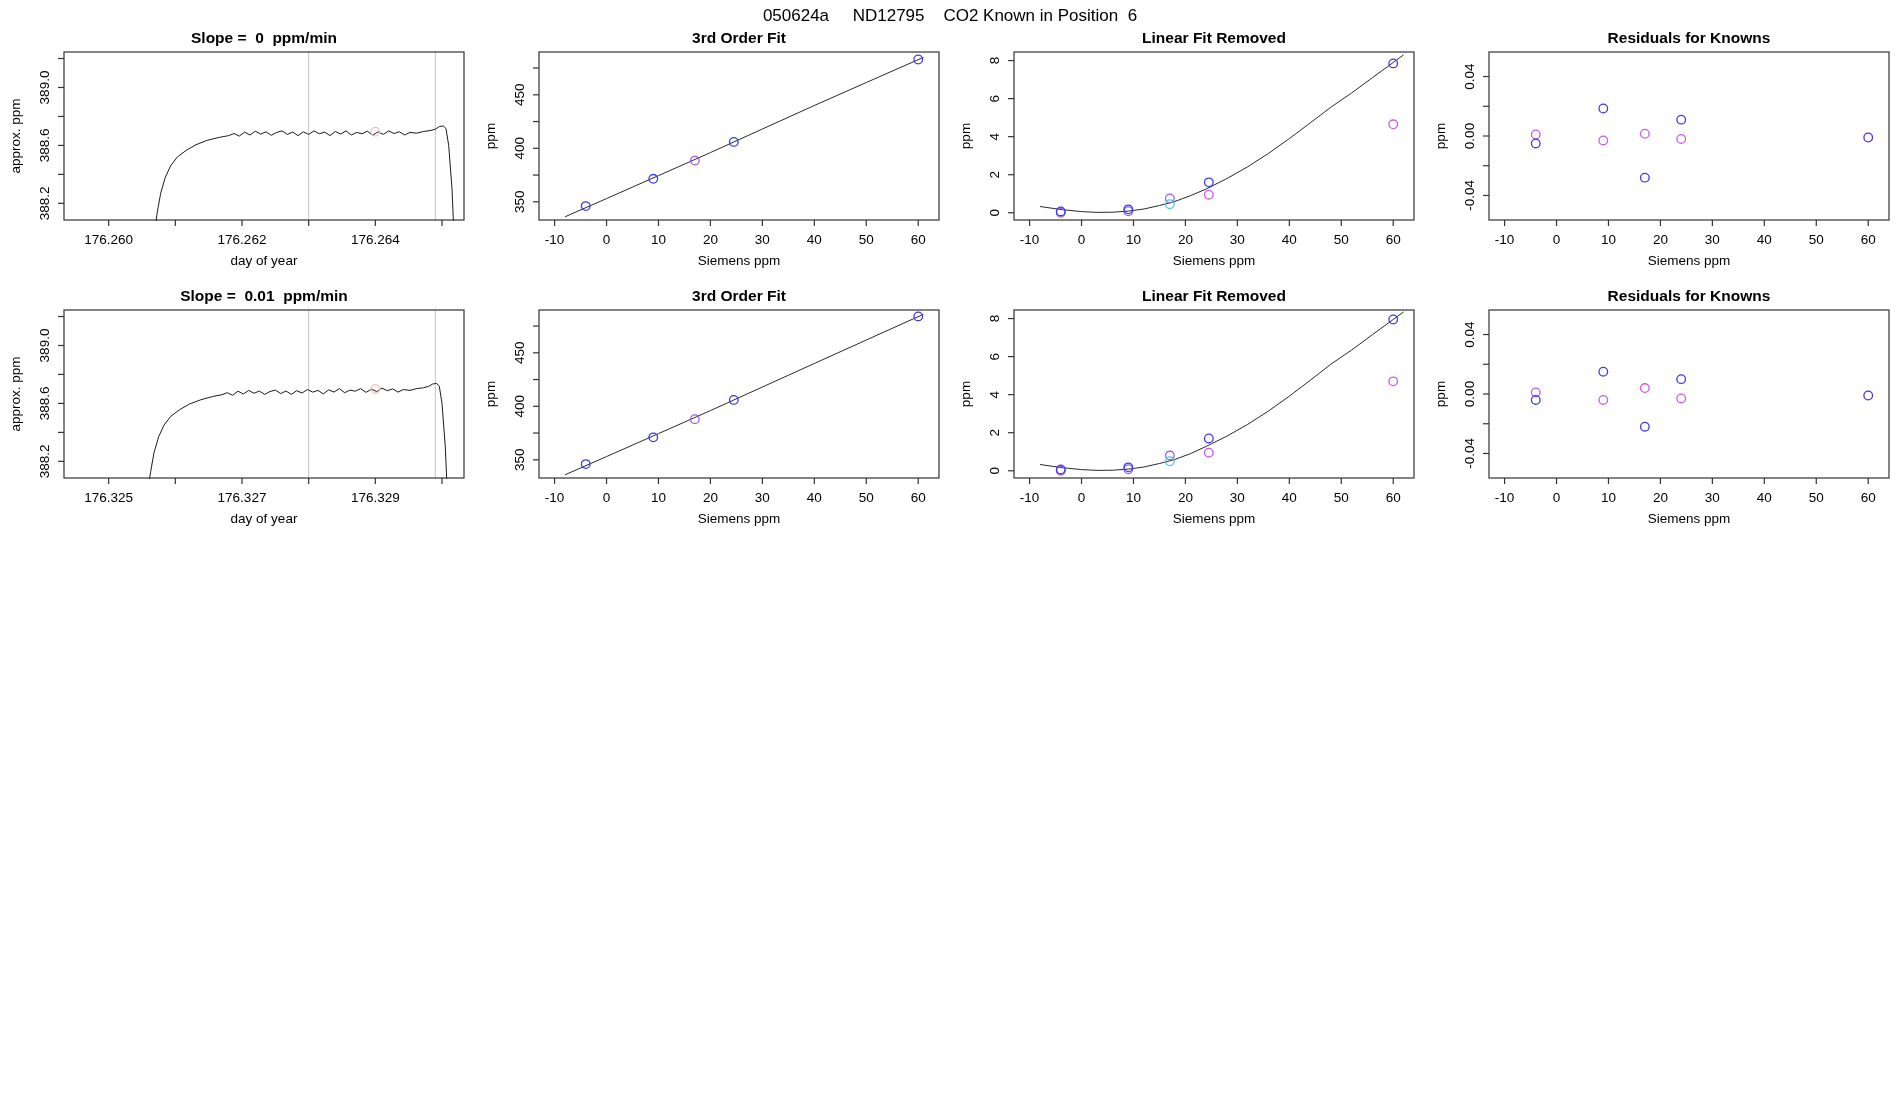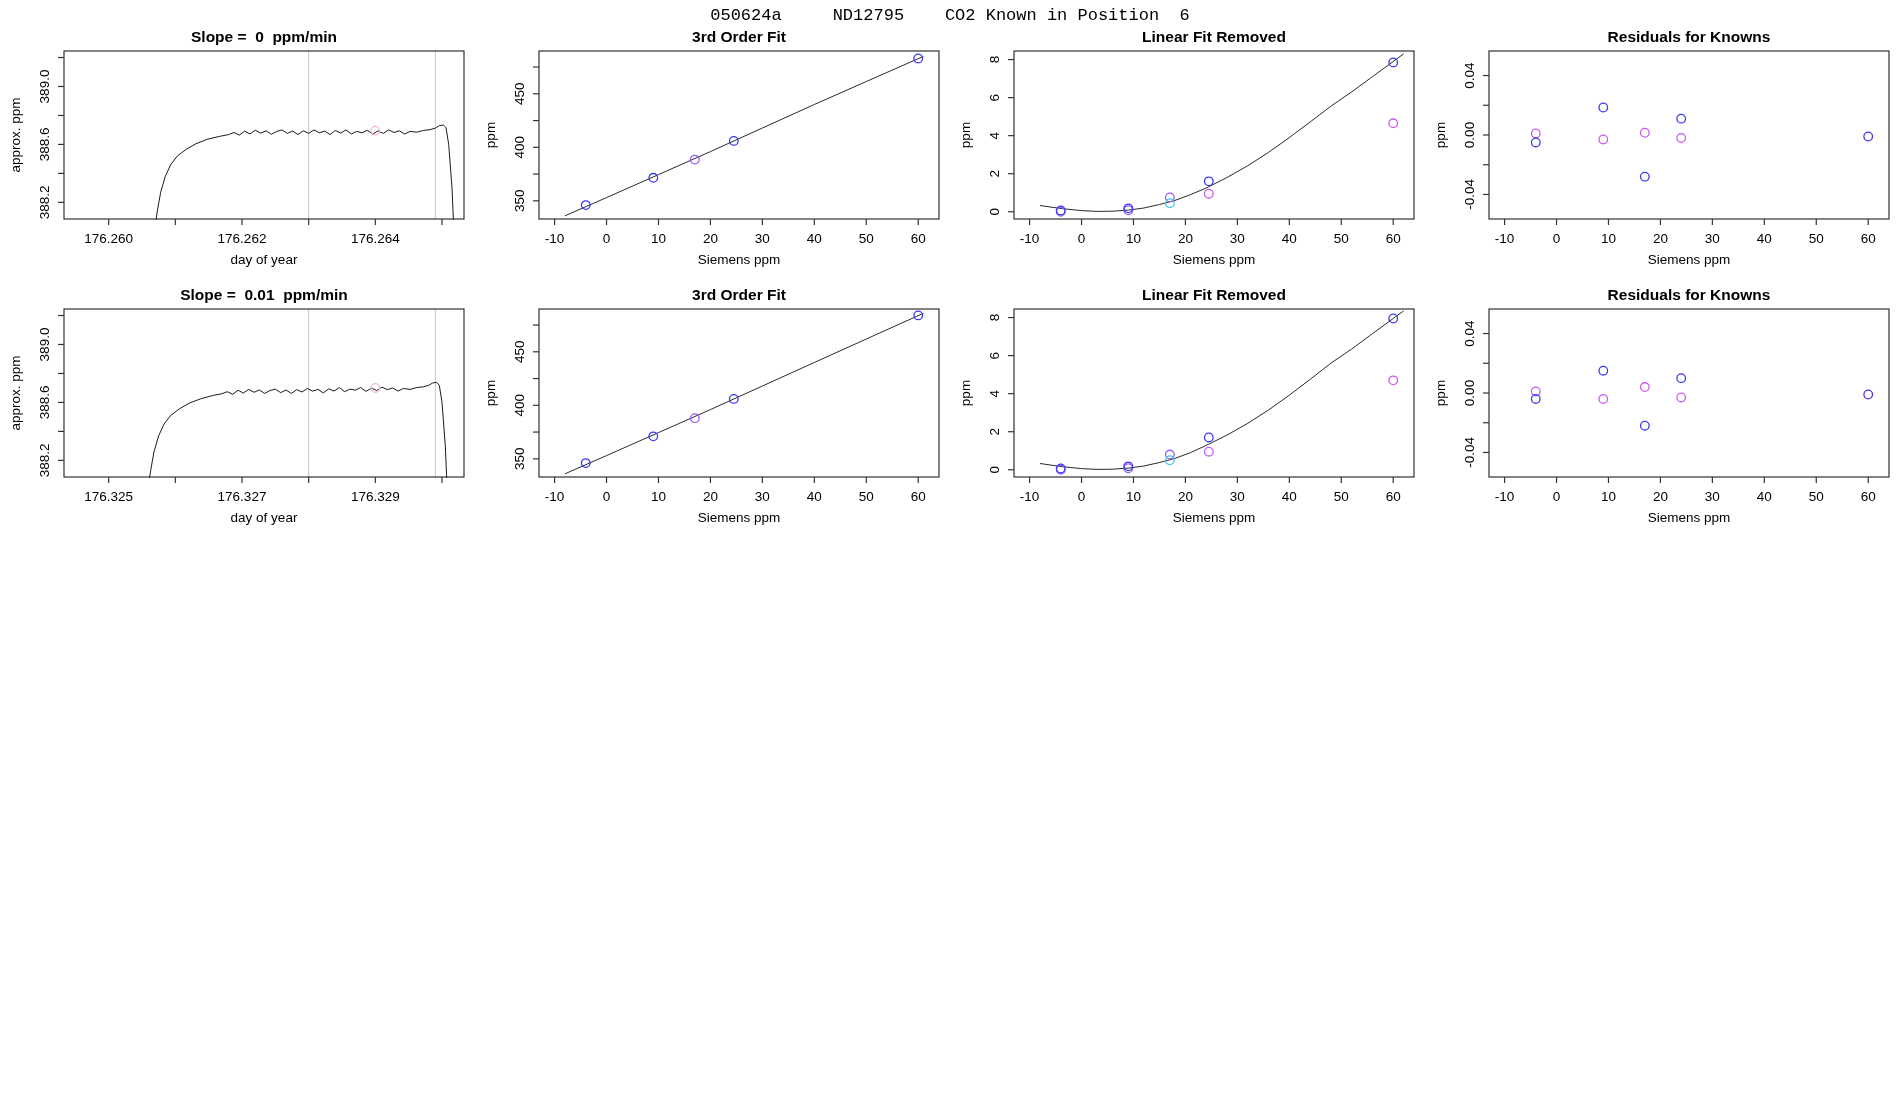--- a/index.html
+++ b/index.html
@@ -1,17 +1,17 @@
 <!DOCTYPE html>
 <html><head>
 <meta charset="utf-8">
 <style>
   html,body{margin:0;padding:0;background:#ffffff;}
   body{width:1900px;height:1100px;font-family:"Liberation Sans",sans-serif;color:#000;}
-  .header{width:1900px;text-align:center;font-size:17px;padding-top:6px;white-space:pre;font-family:Liberation Mono, monospace;}
+  .header{width:1900px;text-align:center;font-size:17px;padding-top:6px;white-space:pre;}
   .grid{display:grid;grid-template-columns:repeat(4,475px);grid-auto-rows:252px;row-gap:6px;margin-top:2px;}
   .cell{width:475px;height:252px;}
   svg text{font-family:"Liberation Sans",sans-serif;fill:#000;white-space:pre;}
 </style>
 </head>
 <body>
 
 <div class="header">050624a     ND12795    CO2 Known in Position  6</div>
 
 <div class="grid">

